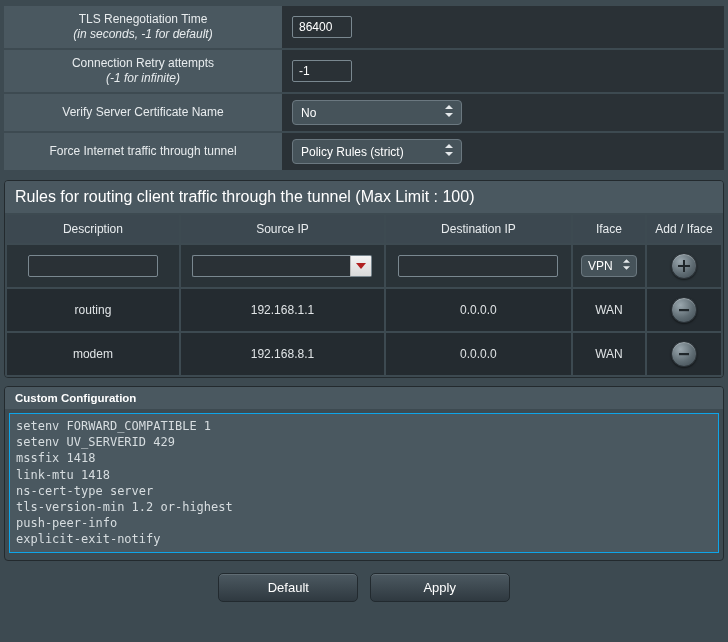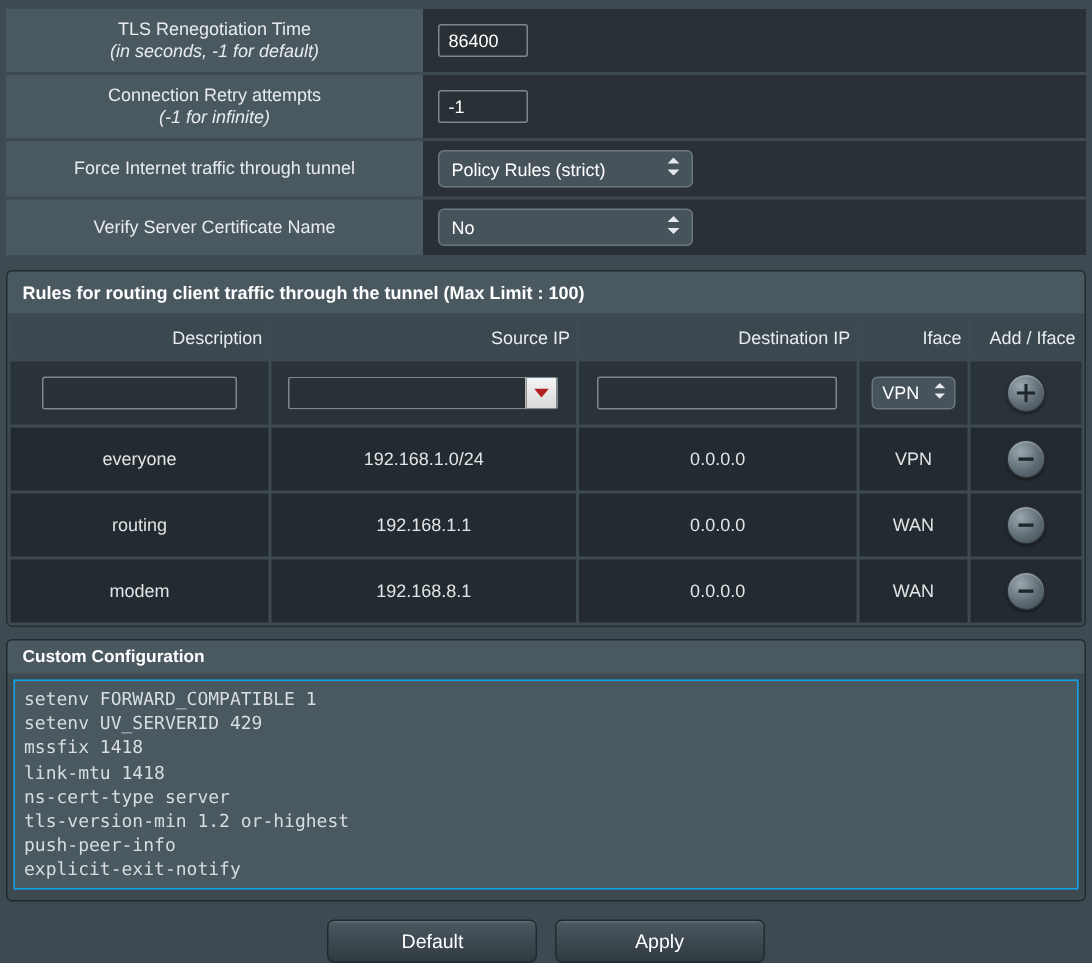--- a/index.html
+++ b/index.html
@@ -80,30 +80,30 @@
   }
   .panel {
     margin-top: 8px;
     border: 1px solid #232a2e;
     border-radius: 4px;
     overflow: hidden;
   }
   .panel-header {
     background: #4a5860;
     color: #fff;
-    font-weight: bold;
-    font-size: 12px;
+    font-weight: normal;
+    font-size: 16px;
     padding: 7px 10px;
   }
   .panel-header.small { font-size: 11.5px; font-weight: bold; padding: 5px 10px; }
   .rules-table { width: 100%; border-collapse: separate; border-spacing: 2px; background: #3d4a51; }
   .rules-table thead td {
     background: #3c4850;
     color: #e8ecee;
-    text-align: right;
+    text-align: center;
     padding: 7px 4px;
     font-size: 12px;
   }
   .rules-table tbody td {
     background: #242b30;
     text-align: center;
     padding: 8px 6px;
     font-size: 12px;
     color: #e0e4e6;
   }
@@ -192,37 +192,37 @@
   <tr>
     <td class="label-cell">
       <span>Connection Retry attempts</span>
       <em>(-1 for infinite)</em>
     </td>
     <td class="control-cell">
       <input type="text" class="text-small" value="-1" style="">
     </td>
   </tr>
   <tr>
+    <td class="label-cell">Verify Server Certificate Name</td>
+    <td class="control-cell">
+      <div class="select-like">
+        <span>No</span>
+        <span class="chev">
+          <svg width="8" height="12" viewBox="0 0 8 12">
+                <path d="M4 0 L8 4 L0 4 Z M0 8 L8 8 L4 12 Z" fill="#e5e9eb"></path>
+              </svg>
+        </span>
+      </div>
+    </td>
+  </tr>
+  <tr>
     <td class="label-cell">Force Internet traffic through tunnel</td>
     <td class="control-cell">
       <div class="select-like">
         <span>Policy Rules (strict)</span>
-        <span class="chev">
-          <svg width="8" height="12" viewBox="0 0 8 12">
-                <path d="M4 0 L8 4 L0 4 Z M0 8 L8 8 L4 12 Z" fill="#e5e9eb"></path>
-              </svg>
-        </span>
-      </div>
-    </td>
-  </tr>
-  <tr>
-    <td class="label-cell">Verify Server Certificate Name</td>
-    <td class="control-cell">
-      <div class="select-like">
-        <span>No</span>
         <span class="chev">
           <svg width="8" height="12" viewBox="0 0 8 12">
                 <path d="M4 0 L8 4 L0 4 Z M0 8 L8 8 L4 12 Z" fill="#e5e9eb"></path>
               </svg>
         </span>
       </div>
     </td>
   </tr>
 </tbody>
   </table>
@@ -274,31 +274,20 @@
           <span class="circle-btn">
             <svg width="14" height="14" viewBox="0 0 14 14">
                 <path d="M6 1h2v12H6zM1 6h12v2H1z" fill="#1f262a"></path>
               </svg>
           </span>
         </td>
       </tr>
     </tbody>
     <tbody id="rules-body">
         <tr>
-          <td>everyone</td>
-          <td>192.168.1.0/24</td>
-          <td>0.0.0.0</td>
-          <td>VPN</td>
-          <td><span class="circle-btn">
-              <svg width="14" height="14" viewBox="0 0 14 14">
-                <rect x="2" y="6" width="10" height="2.2" fill="#1f262a"></rect>
-              </svg>
-            </span></td>
-        </tr>
-        <tr>
           <td>routing</td>
           <td>192.168.1.1</td>
           <td>0.0.0.0</td>
           <td>WAN</td>
           <td><span class="circle-btn">
               <svg width="14" height="14" viewBox="0 0 14 14">
                 <rect x="2" y="6" width="10" height="2.2" fill="#1f262a"></rect>
               </svg>
             </span></td>
         </tr>

